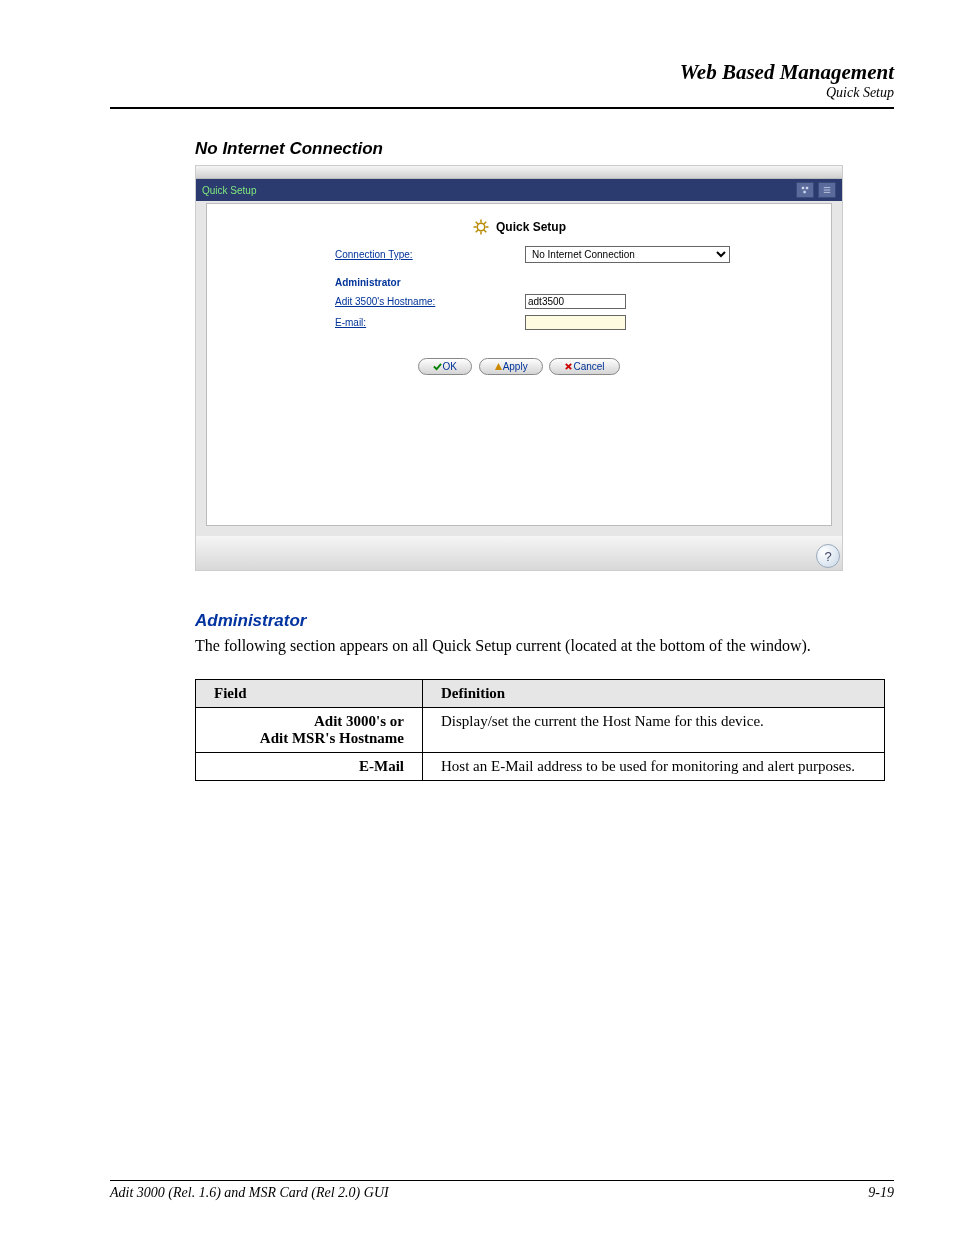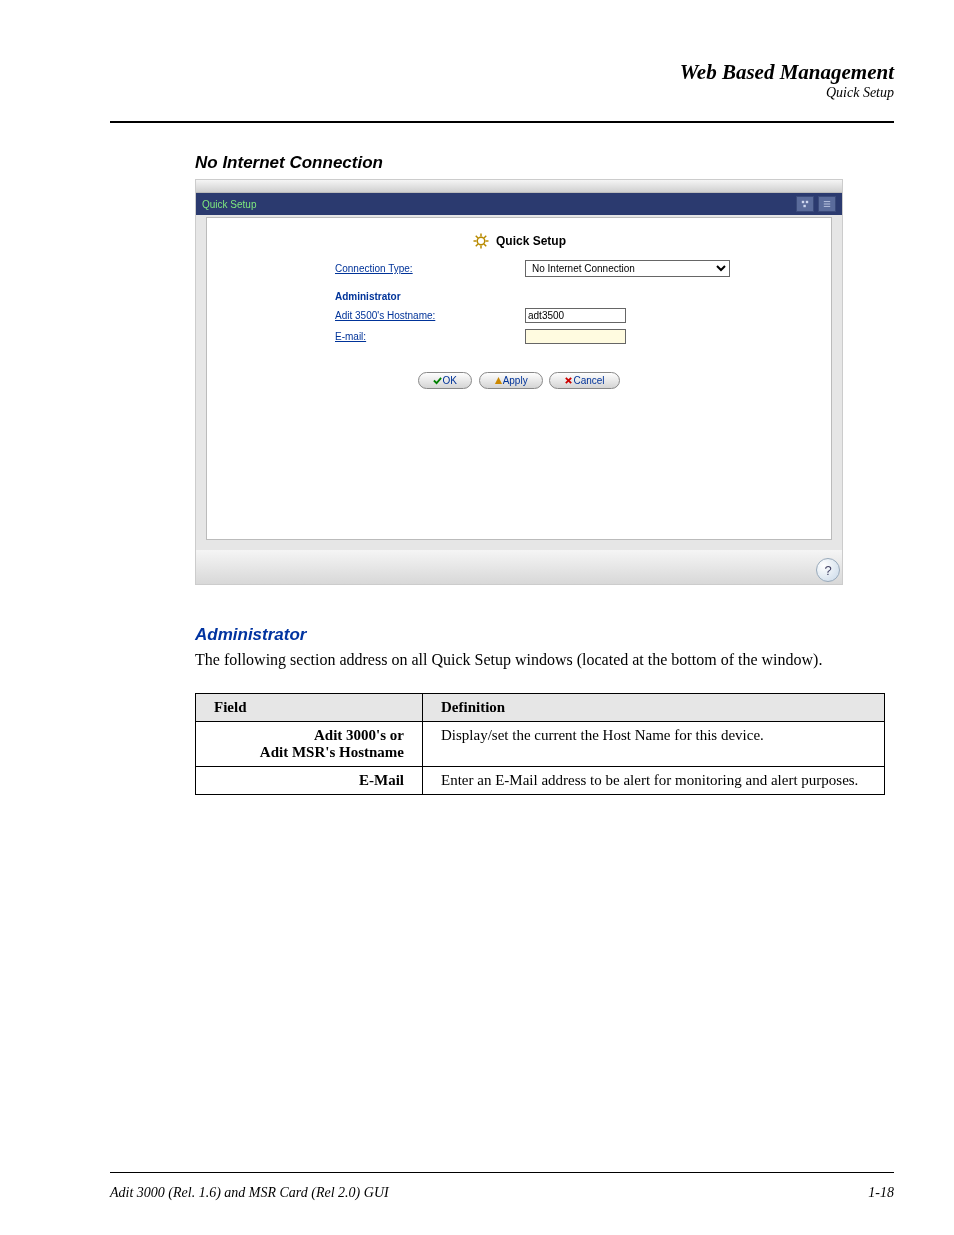--- a/index.html
+++ b/index.html
@@ -12,21 +12,21 @@
   }
   .page {
     padding: 60px 60px 40px 110px;
     min-height: 1235px;
     box-sizing: border-box;
     position: relative;
   }
   .doc-header {
     text-align: right;
     border-bottom: 2px solid #000;
-    padding-bottom: 20px;
+    padding-bottom: 6px;
     margin-bottom: 30px;
   }
   .doc-header .title {
     font-style: italic;
     font-weight: bold;
     font-size: 21px;
   }
   .doc-header .subtitle {
     font-style: italic;
     font-size: 14px;
@@ -192,21 +192,21 @@
     background: #e6e6e6;
     font-weight: bold;
   }
   table.defs td.fname { font-weight: bold; width: 190px; text-align: right; }
   .page-footer {
     position: absolute;
     bottom: 34px;
     left: 110px;
     right: 60px;
     border-top: 1px solid #000;
-    padding-top: 12px;
+    padding-top: 4px;
     display: flex;
     justify-content: space-between;
     font-style: italic;
     font-size: 14px;
   }
 </style>
 </head>
 <body>
 
 <div class="page">
@@ -297,37 +297,37 @@
           </span>
         </div>
       </div>
       <div class="shot-footer">
         <div class="help-corner">?</div>
       </div>
     </div>
   </div>
 
   <div class="section-head blue">Administrator</div>
-  <p class="body-text"><span>The following section address on all Quick Setup windows (located at the bottom of the window).</span></p>
+  <p class="body-text"><span>The following section appears on all Quick Setup current (located at the bottom of the window).</span></p>
 
   <table class="defs">
     <tbody>
         <tr>
       <th>Field</th>
       <th>Definition</th>
     </tr>
     <tr>
       <td class="fname">Adit 3000's or<br>Adit MSR's Hostname</td>
       <td>Display/set the current the Host Name for this device.</td>
     </tr>
     <tr>
       <td class="fname">E-Mail</td>
-      <td>Enter an E-Mail address to be alert for monitoring and alert purposes.</td>
+      <td>Host an E-Mail address to be used for monitoring and alert purposes.</td>
     </tr>
   </tbody>
     </table>
 
   <div class="page-footer">
     <span>Adit 3000 (Rel. 1.6) and MSR Card (Rel 2.0) GUI</span>
-    <span>1-18</span>
+    <span>9-19</span>
   </div>
 
 </div>
 
 </body></html>

